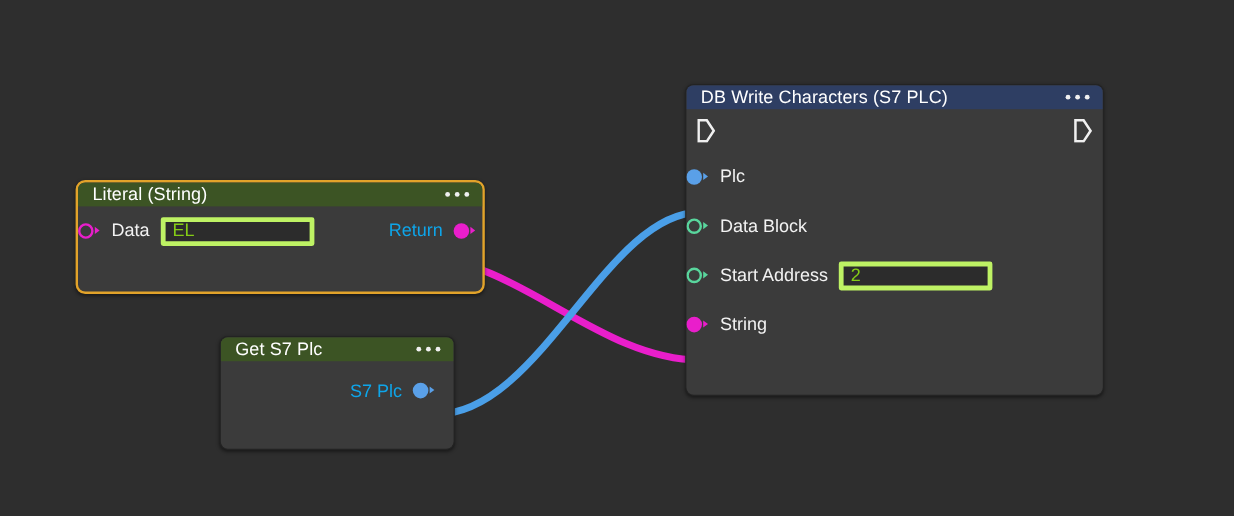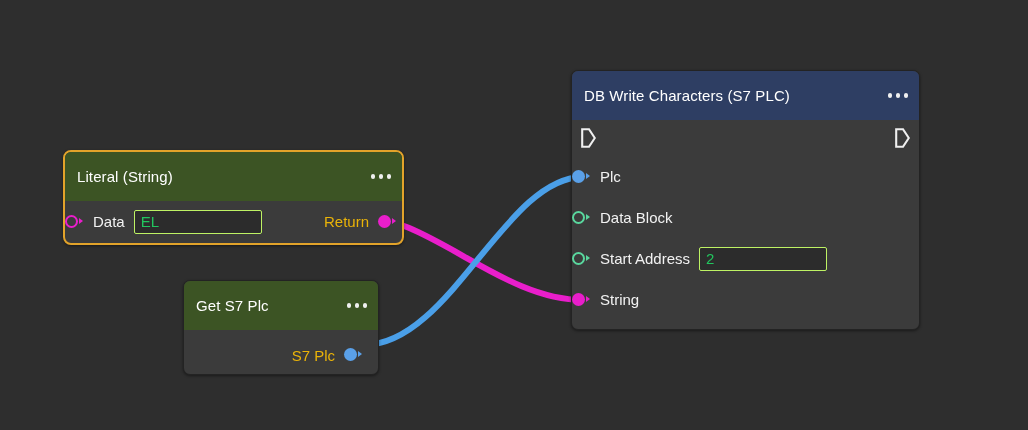--- a/index.html
+++ b/index.html
@@ -35,21 +35,21 @@
     border: 1px solid #232323;
     overflow: hidden;
     box-shadow: 0 1px 3px rgba(0,0,0,0.45);
   }
   .node.selected {
     border: 2px solid #e2a32a;
     border-radius: 8px;
     margin-left: 37px;
   }
   .node-header {
-    height: 49px;
+    height: 20px;
     display: flex;
     align-items: center;
     padding: 0 11px 0 12px;
     box-sizing: border-box;
   }
   .node-title {
     color: #ffffff;
     font-size: 15px;
     letter-spacing: 0.1px;
     white-space: nowrap;
@@ -128,36 +128,36 @@
     border-left: 4.6px solid currentColor;
   }
   .port-label {
     color: #f2f2f2;
     font-size: 15px;
     white-space: nowrap;
   }
   .pin-gap { width: 10px; flex: 0 0 auto; }
   .field {
     background: #2c2c2c;
-    border: 1px solid #bef264;
+    border: 4px solid #bef264;
     border-radius: 2px;
-    color: #22c55e;
+    color: #84cc16;
     font-size: 15px;
     font-family: "Liberation Sans", sans-serif;
     padding: 3px 6px;
     box-sizing: border-box;
     height: 24px;
     line-height: 17px;
     margin-left: 9px;
     outline: none;
   }
   .field.value-field  { width: 128px; }
   .field.db-field     { width: 130px; }
   .field.addr-field   { width: 128px; }
-  .label-right { color:#eab308; font-size:15px; white-space:nowrap; margin-right:9px; }
+  .label-right { color:#0ea5e9; font-size:15px; white-space:nowrap; margin-right:9px; }
 </style>
 </head>
 <body>
 
 <div id="canvas">
 
   <svg id="wires">
     <path d="M 353,215 C 430,215 500,300 583,300" fill="none" stroke="#e91ecb" stroke-width="6" stroke-linecap="round"></path>
     <path d="M 364,345 C 450,345 505,177 583,177" fill="none" stroke="#4a9fe8" stroke-width="6" stroke-linecap="round"></path>
   </svg>

